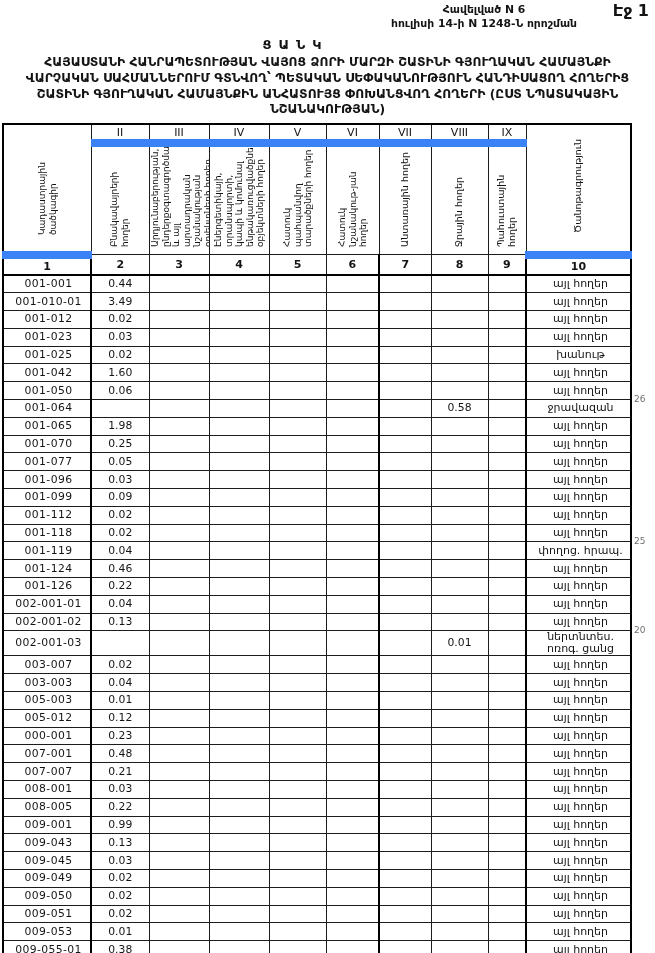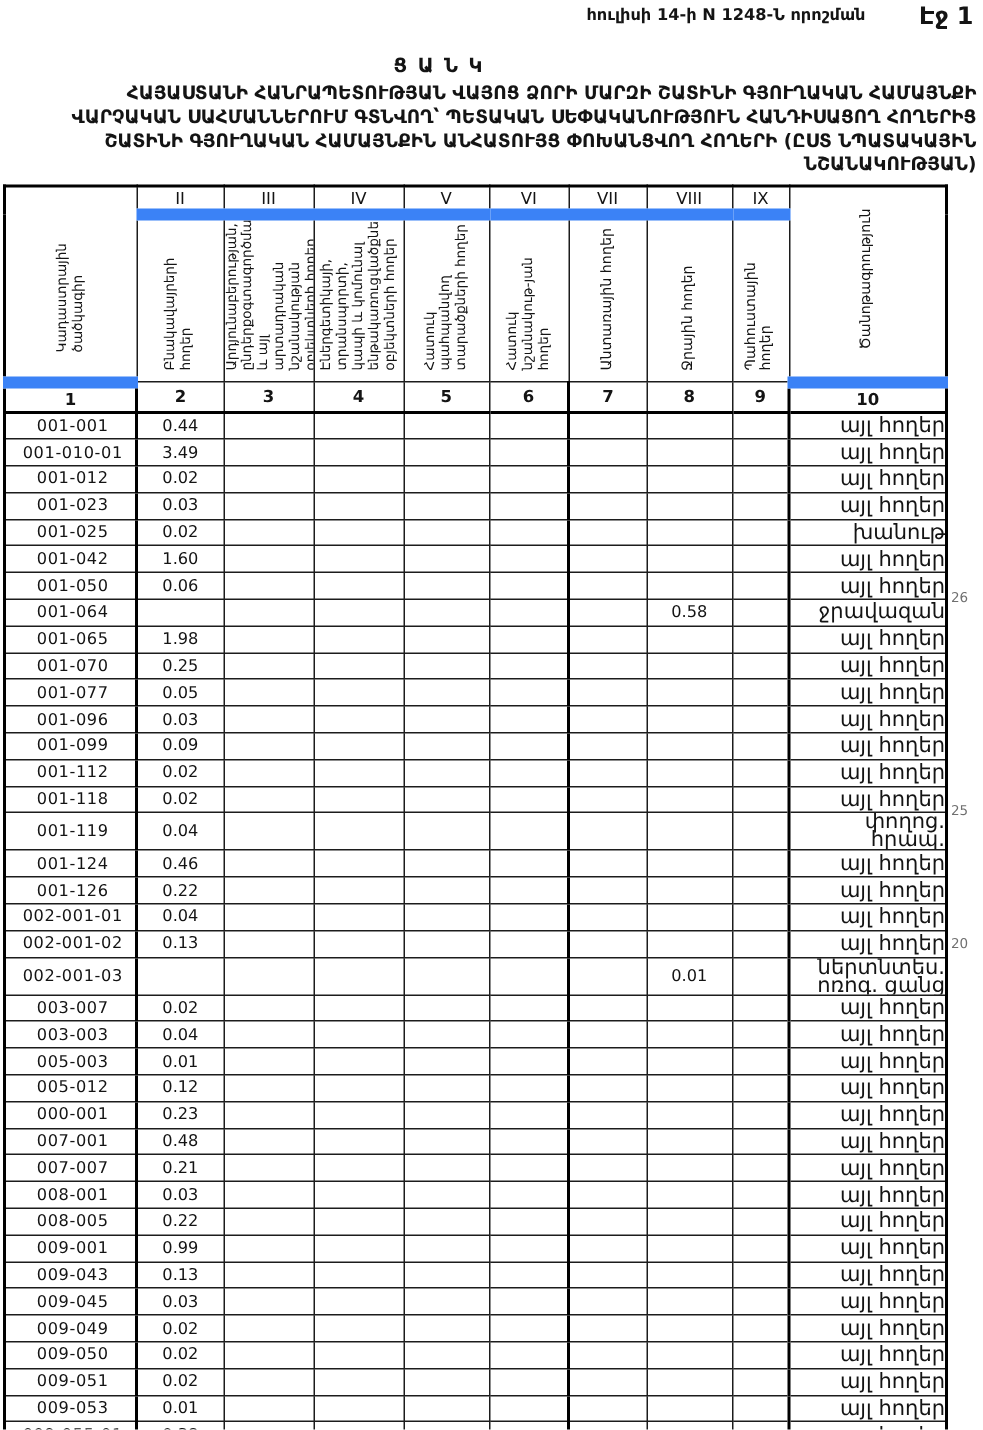--- a/index.html
+++ b/index.html
@@ -9,21 +9,21 @@
     -webkit-font-smoothing:none;
   }
   #page{position:relative;width:655px;height:953px;background:#fff;}
 
   
   .page-num{position:absolute;top:1px;right:6px;font-size:16px;font-weight:bold;}
   .appendix{position:absolute;top:3px;left:386px;width:196px;text-align:center;
             font-size:10.8px;font-weight:bold;line-height:13.5px;}
   .doc-type{position:absolute;top:37px;left:0;right:64px;text-align:center;
             font-size:13px;font-weight:bold;letter-spacing:7px;}
-  .title-block{position:absolute;top:55px;left:4px;right:4px;text-align:right;
+  .title-block{position:absolute;top:55px;left:4px;right:4px;text-align:center;
                font-size:12.3px;font-weight:bold;line-height:15.8px;}
 
   
   #table-wrap{position:absolute;top:123px;left:2px;}
   table{border-collapse:collapse;table-layout:fixed;width:628px;
         border:2px solid #000;}
   th,td{border:1px solid #1c1c1c;padding:0;overflow:hidden;}
   col.c1{width:88px}col.c2{width:58px}col.c3{width:60px}col.c4{width:60px}
   col.c5{width:57px}col.c6{width:53px}col.c7{width:52px}col.c8{width:57px}
   col.c9{width:38px}col.c10{width:105px}
@@ -36,34 +36,35 @@
   .rot{writing-mode:vertical-rl;transform:rotate(180deg);display:inline-block;
        font-size:9px;line-height:10.6px;font-weight:normal;max-height:98px;
        text-align:left;}
   .rot.one{font-size:9.5px;}
   tr.nums td{height:15px;text-align:center;font-size:11px;font-weight:bold;
              border-bottom:2px solid #000;}
 
   tbody td{height:16.8px;font-size:10.8px;line-height:12px;vertical-align:middle;}
   td.code{text-align:center;padding-left:3px;letter-spacing:0.4px;}
   td.val{text-align:center;}
-  td.note{text-align:right;padding-left:4px;font-size:14px;}
+  td.note{text-align:center;padding-left:4px;font-size:11px;}
   td.bL2{border-left-width:2px;border-left-color:#000;}
 
   .margin-mark{position:absolute;font-size:9px;color:#6f6f6f;
                font-family:"DejaVu Sans",sans-serif;}
 </style>
 </head>
 <body>
 
 <div id="page">
 
   <div class="page-num">Էջ 1</div>
 
   <div class="appendix">
+    <div>Հավելված N 6</div>
     <div>հուլիսի 14-ի N 1248-Ն որոշման</div>
   </div>
 
   <div class="doc-type">ՑԱՆԿ</div>
 
   <div class="title-block">
     <div>ՀԱՅԱՍՏԱՆԻ ՀԱՆՐԱՊԵՏՈՒԹՅԱՆ ՎԱՅՈՑ ՁՈՐԻ ՄԱՐԶԻ  ՇԱՏԻՆԻ ԳՅՈՒՂԱԿԱՆ ՀԱՄԱՅՆՔԻ</div>
     <div>ՎԱՐՉԱԿԱՆ ՍԱՀՄԱՆՆԵՐՈՒՄ  ԳՏՆՎՈՂ՝ ՊԵՏԱԿԱՆ ՍԵՓԱԿԱՆՈՒԹՅՈՒՆ  ՀԱՆԴԻՍԱՑՈՂ ՀՈՂԵՐԻՑ</div>
     <div>ՇԱՏԻՆԻ ԳՅՈՒՂԱԿԱՆ ՀԱՄԱՅՆՔԻՆ ԱՆՀԱՏՈՒՅՑ ՓՈԽԱՆՑՎՈՂ ՀՈՂԵՐԻ  (ԸՍՏ ՆՊԱՏԱԿԱՅԻՆ</div>
     <div>ՆՇԱՆԱԿՈՒԹՅԱՆ)</div>

